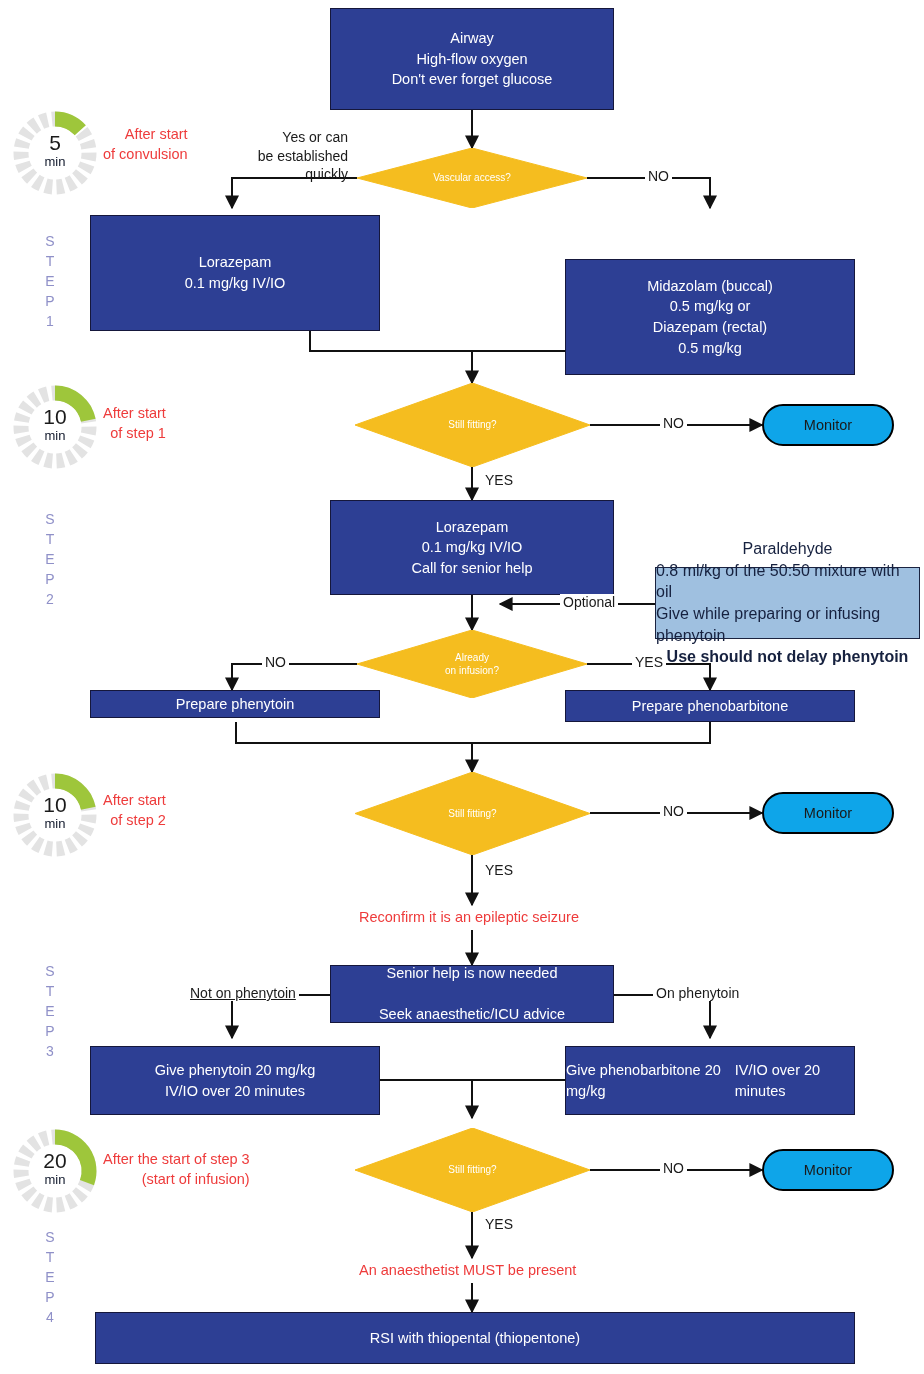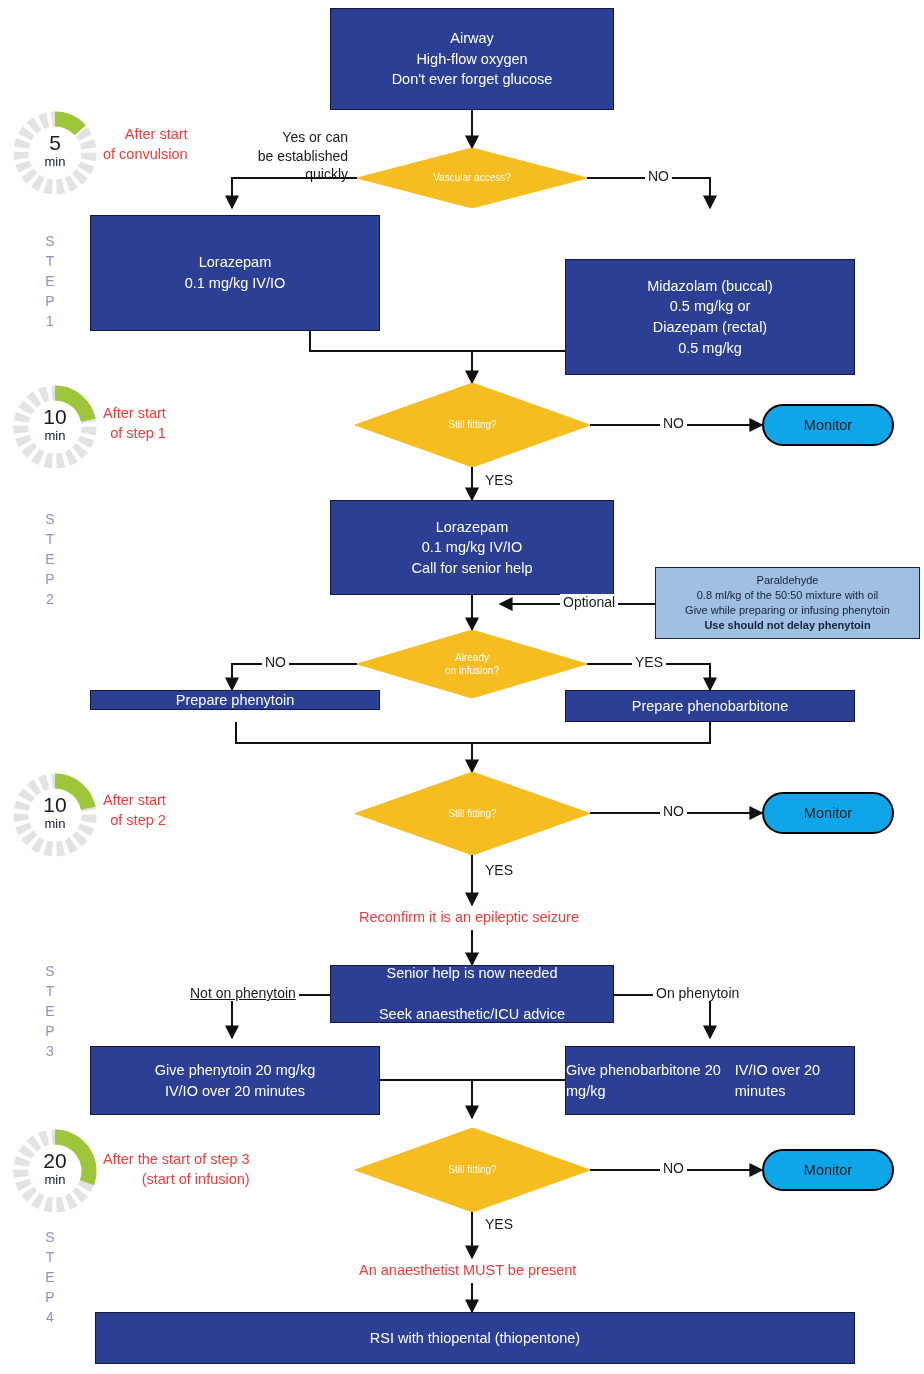--- a/index.html
+++ b/index.html
@@ -35,21 +35,21 @@
     background: #2d3f94;
     border: 1.5px solid #15173b;
     color: #ffffff;
     font-size: 14.5px;
     line-height: 1.42;
   }
   .lightblue {
     background: #9fc0e0;
     border: 1.5px solid #1b2340;
     color: #16213f;
-    font-size: 11px;
+    font-size: 16px;
     line-height: 1.35;
   }
   .stadium {
     background: #0ea5e9;
     border: 2px solid #000000;
     border-radius: 999px;
     color: #1a1a1a;
     font-size: 14.5px;
   }
   .diamond {
@@ -343,21 +343,21 @@
       <polygon points="115,0 230,34 115,68 0,34" fill="#f5bd1f" stroke="#f5bd1f" stroke-width="1"></polygon>
     </svg>
     <div class="dlabel" style="flex-direction:column;">
       <div>Already</div>
       <div>on infusion?</div>
     </div>
   </div>
   <div class="edge-label" style="left:262px; top:654px;">NO</div>
   <div class="edge-label" style="left:632px; top:654px;">YES</div>
 
-  <div class="node navy" style="left:90px; top:690px; width:290px; height:20px;">
+  <div class="node navy" style="left:90px; top:690px; width:290px; height:28px;">
     <span>Prepare phenytoin</span>
   </div>
   <div class="node navy" style="left:565px; top:690px; width:290px; height:32px;">
     <span>Prepare phenobarbitone</span>
   </div>
 
   <div class="diamond" style="left:355px; top:772px; width:235px; height:83px;">
     <svg viewBox="0 0 235 83" width="235" height="83" xmlns="http://www.w3.org/2000/svg">
       <polygon points="117.5,0 235,41.5 117.5,83 0,41.5" fill="#f5bd1f" stroke="#f5bd1f" stroke-width="1"></polygon>
     </svg>

